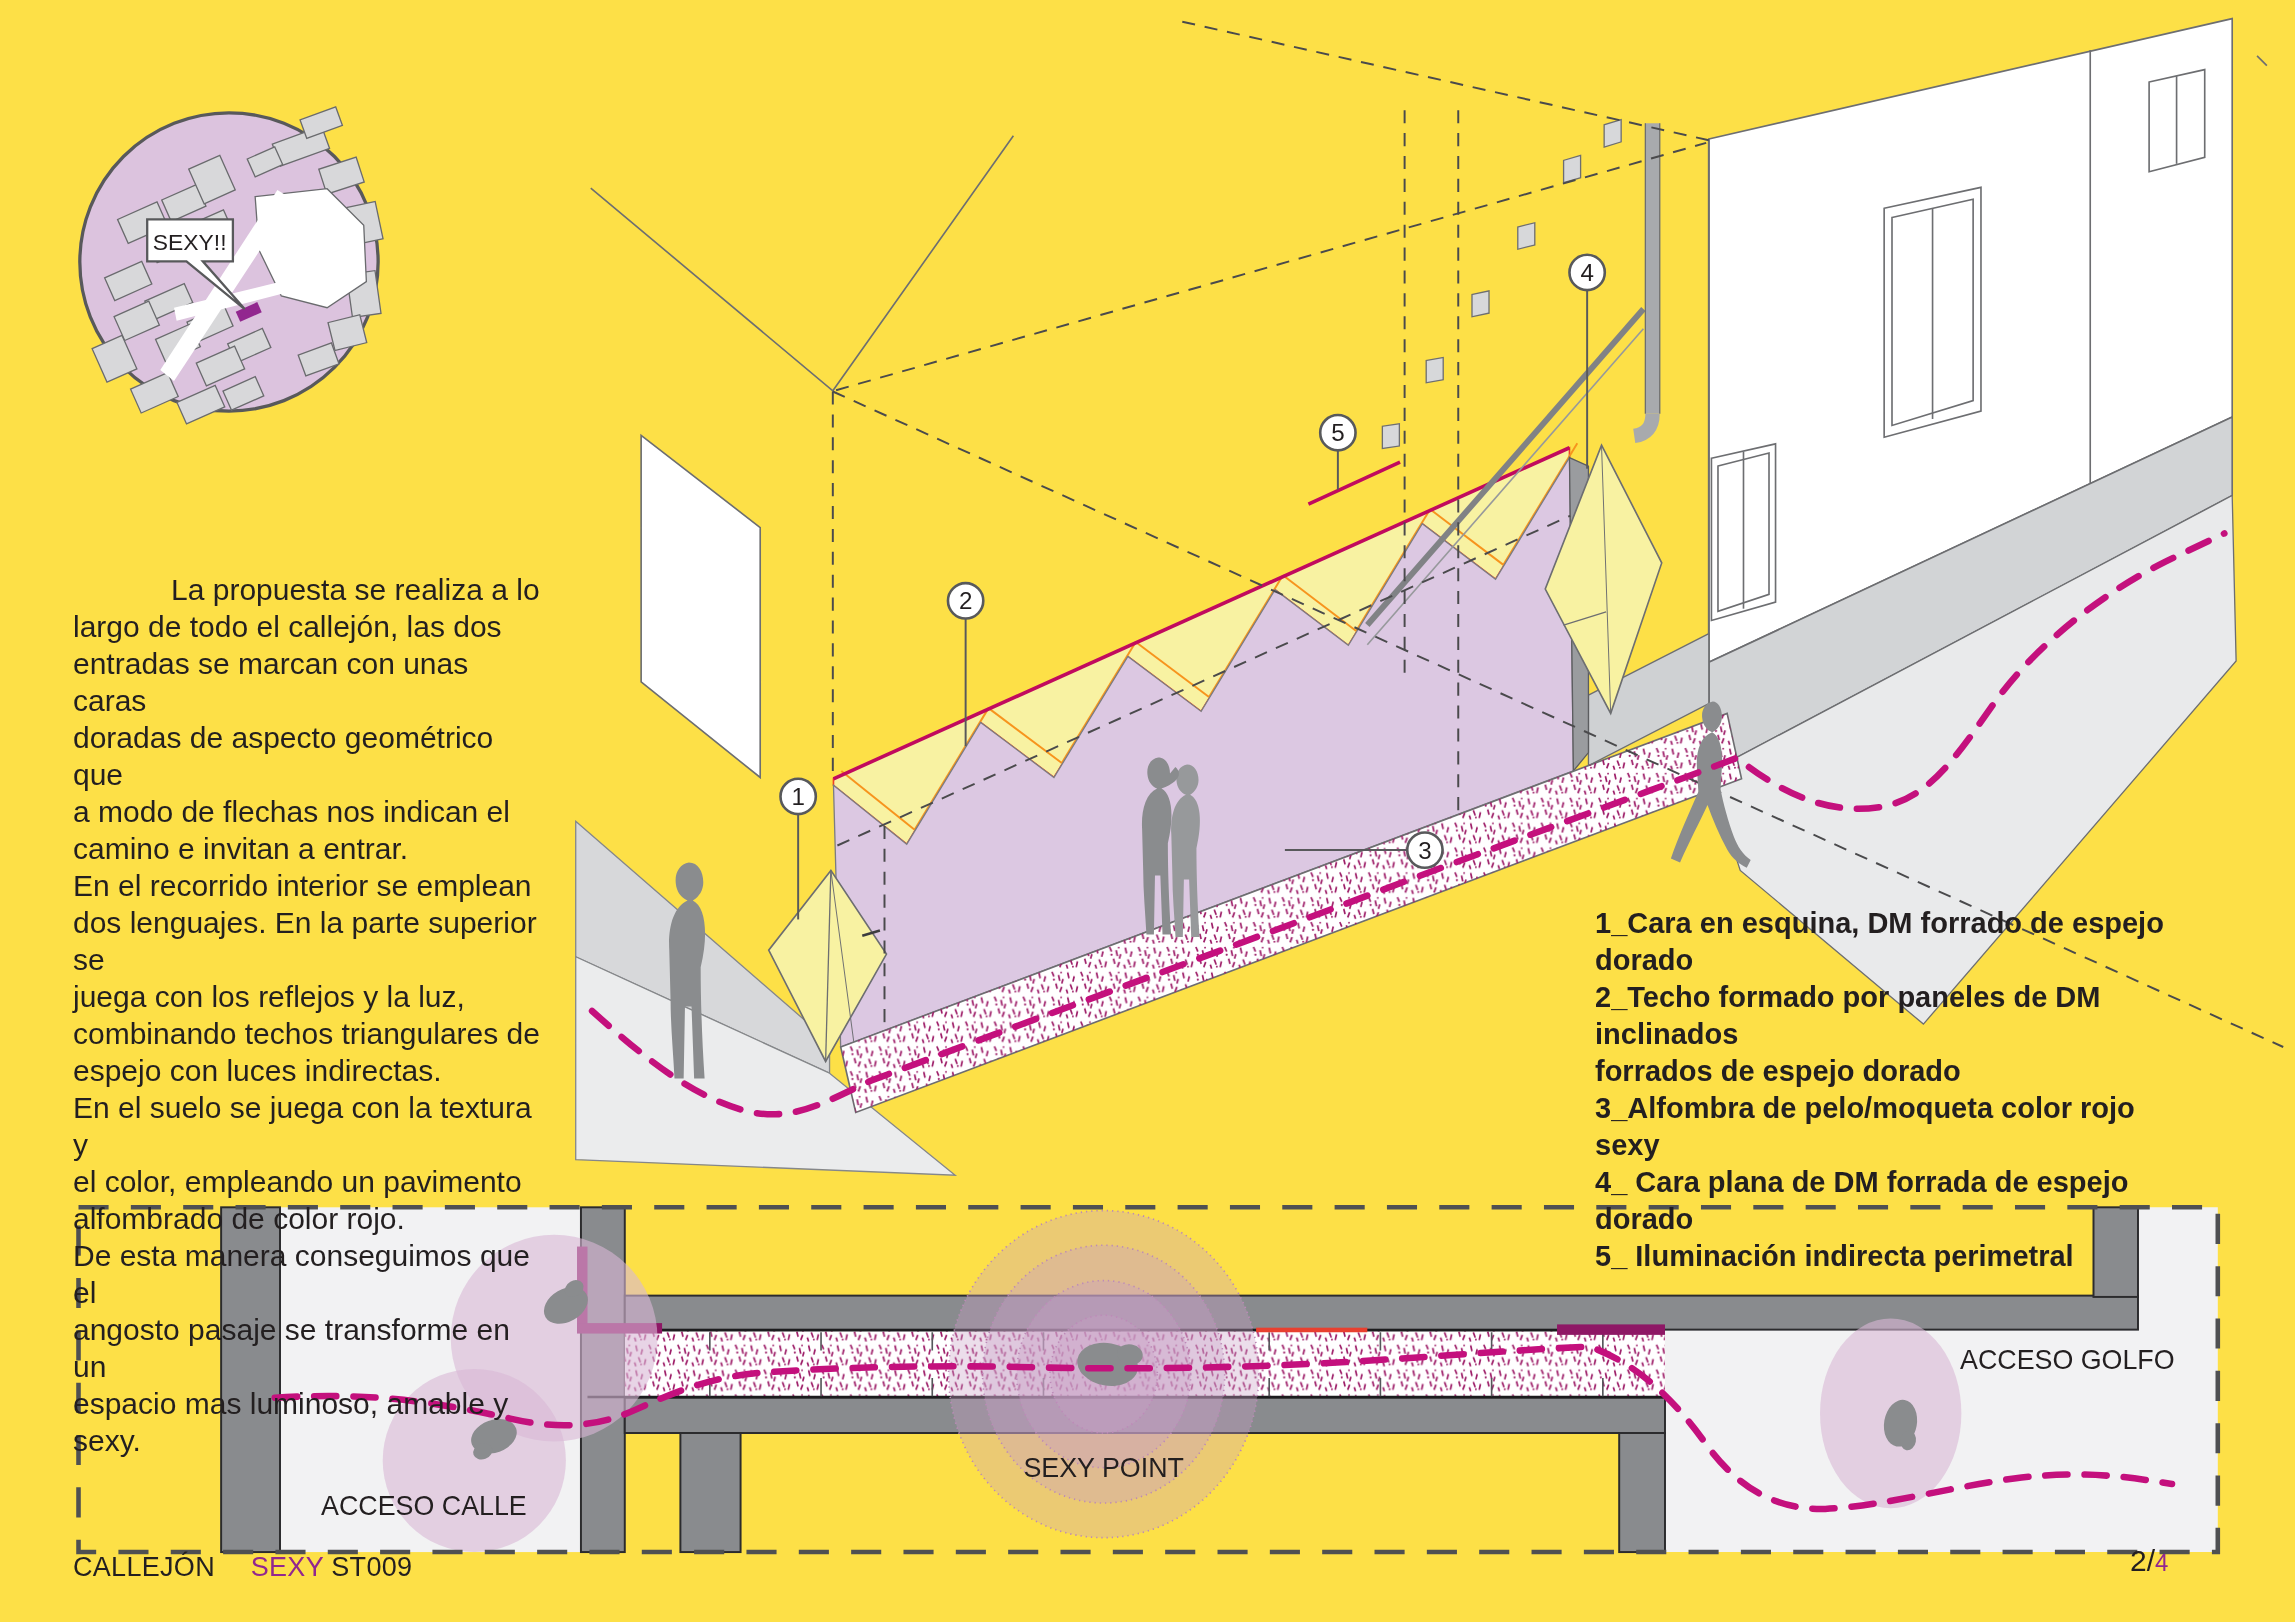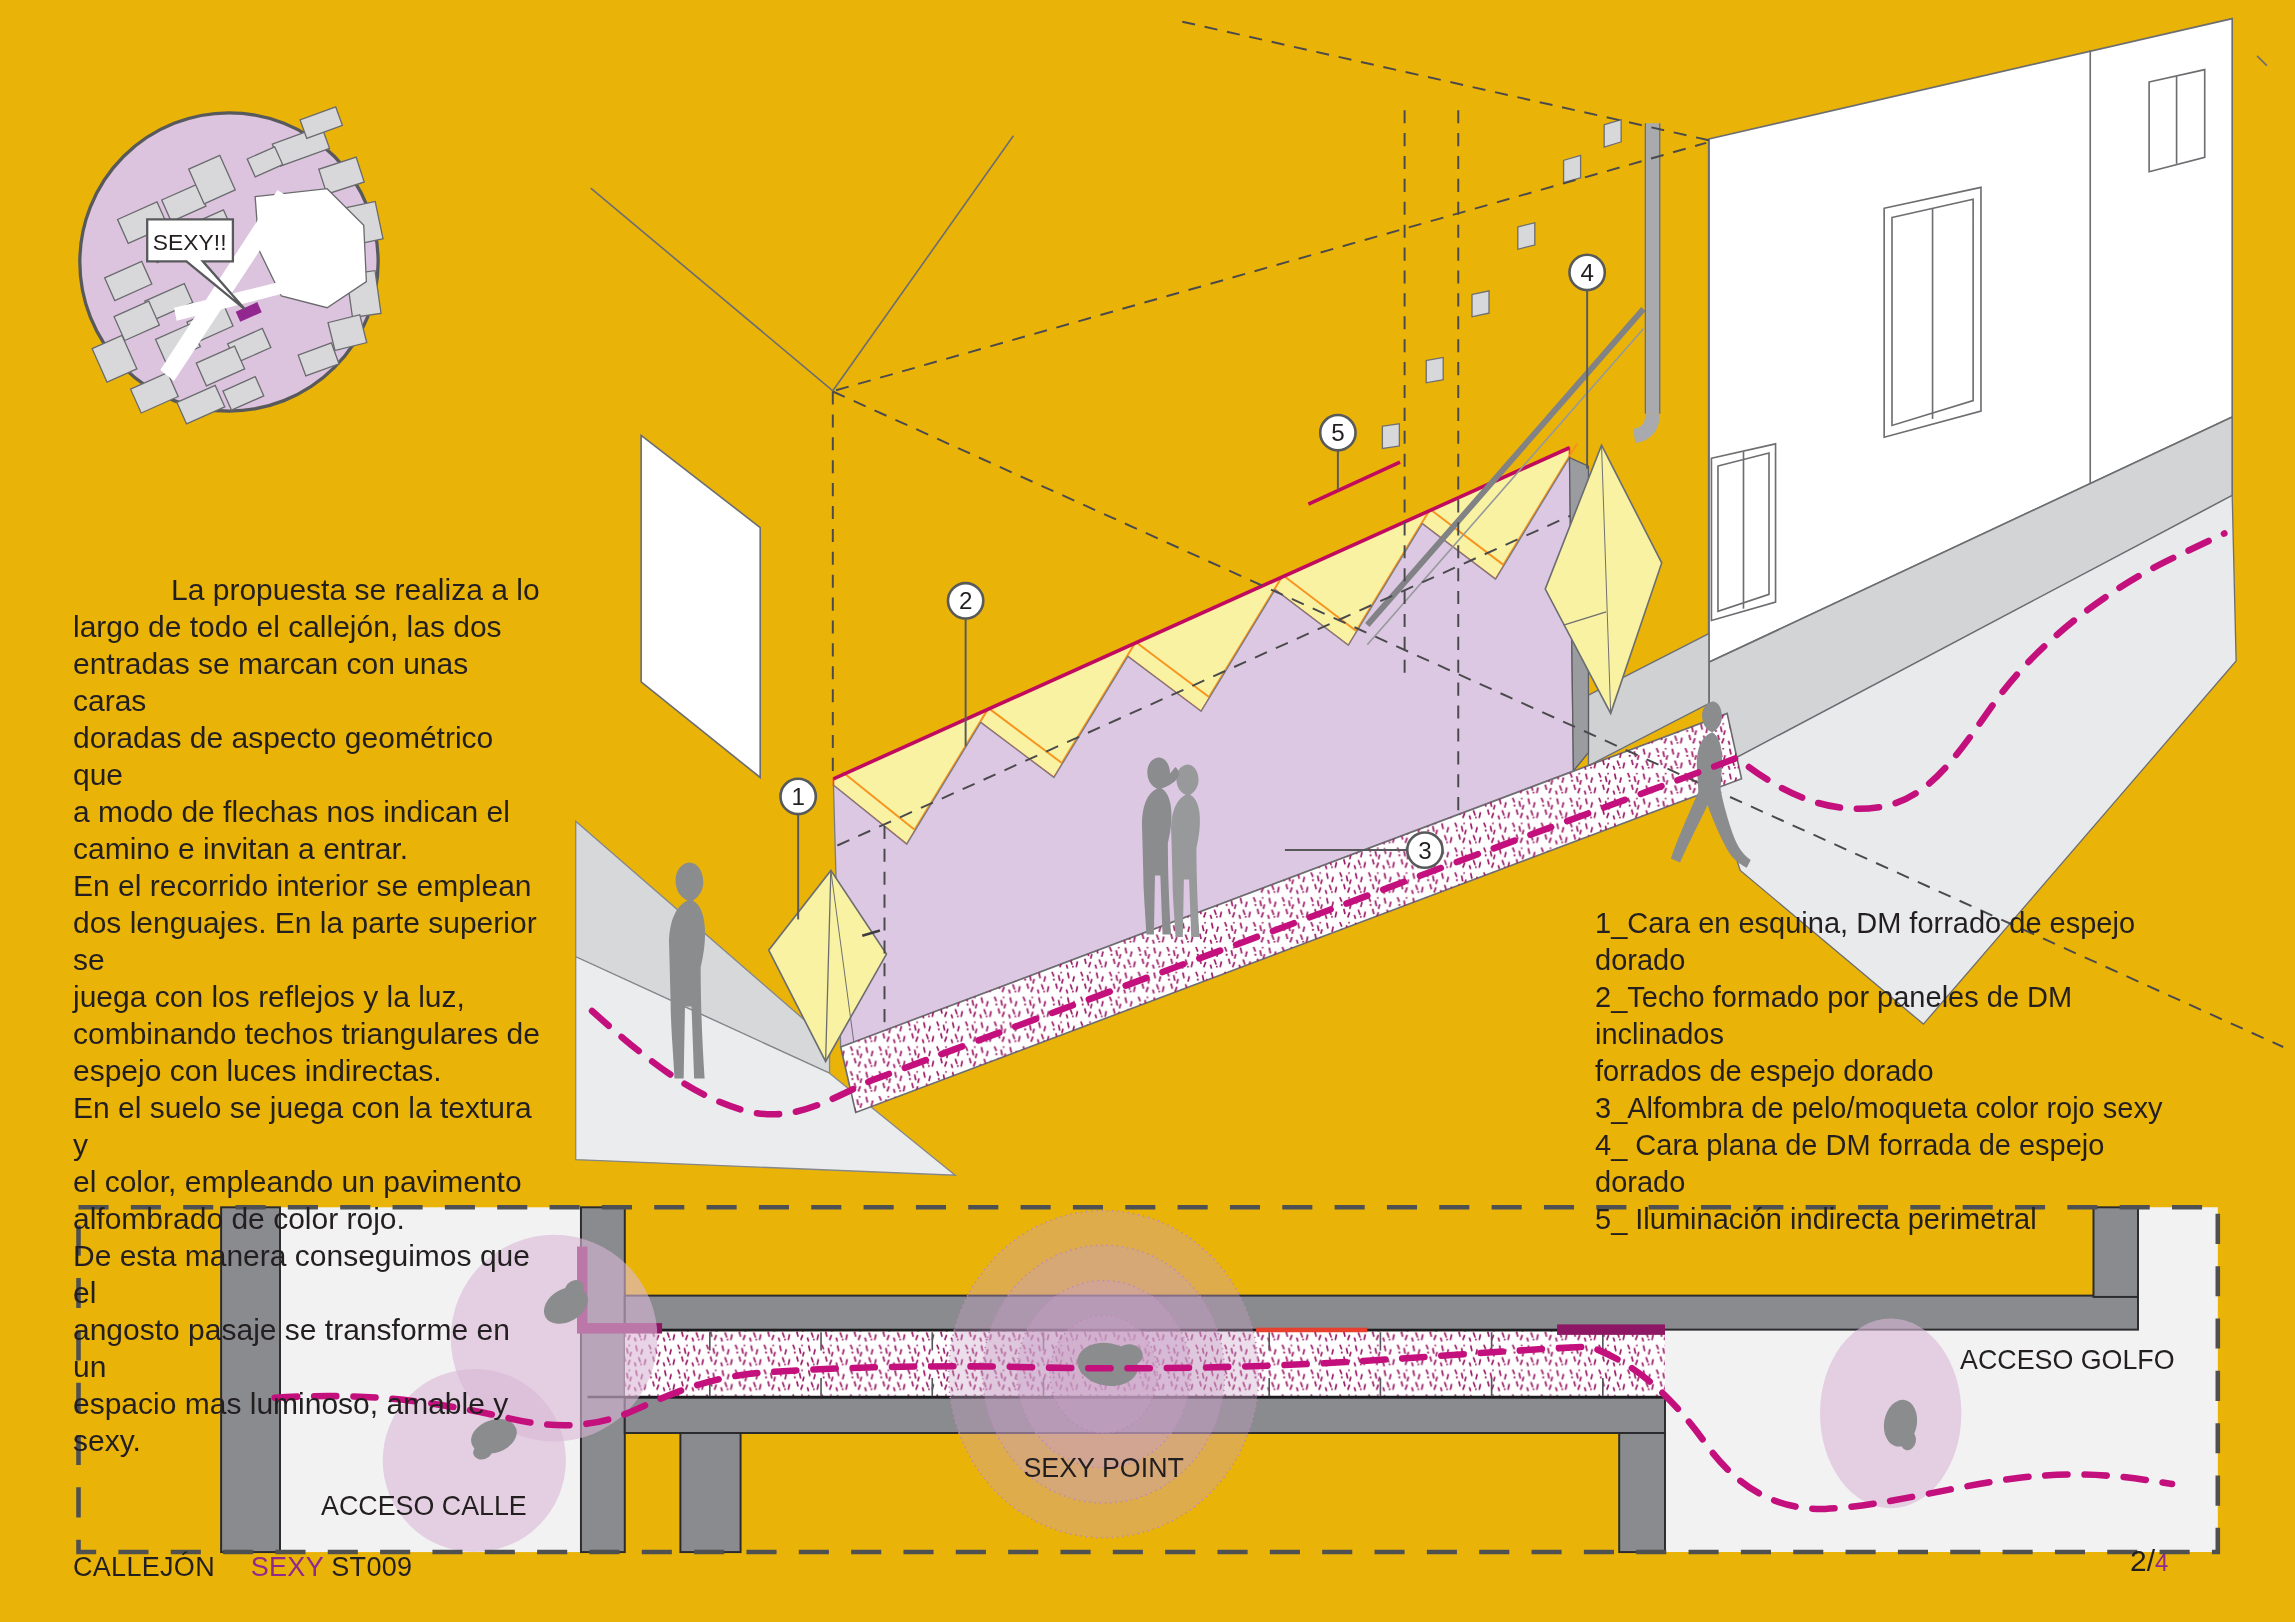--- a/index.html
+++ b/index.html
@@ -1,22 +1,22 @@
 <!DOCTYPE html>
 <html style="font-size:10.5px"><head>
 <meta charset="utf-8">
 <style>
   html,body{margin:0;padding:0;background:#ffffff;}
-  .page{position:relative;width:2295px;height:1623px;background:#eab308;overflow:hidden;
+  .page{position:relative;width:2295px;height:1623px;background:#fde047;overflow:hidden;
         font-family:"Liberation Sans", sans-serif;color:#231f20;}
   svg{position:absolute;left:0;top:0;}
   .para{position:absolute;left:73px;top:571px;width:471px;font-size:30px;line-height:37px;
         white-space:pre-line;text-indent:98px;color:#231f20;}
   .legend{position:absolute;left:1595px;top:905px;width:589px;font-size:29px;line-height:37px;
-        white-space:pre-line;color:#231f20;}
+        white-space:pre-line;color:#231f20;font-weight:bold;}
   .footer{position:absolute;left:73px;top:1552px;font-size:27px;letter-spacing:0.3px;color:#231f20;}
   .footer .accent{color:#92278f;margin-left:28px;}
   .pagenum{position:absolute;left:2130px;top:1544px;width:98px;text-align:left;font-size:30px;color:#231f20;}
   .pagenum .accent{color:#92278f;font-size:24px;}
   text{font-family:"Liberation Sans", sans-serif;}
 </style>
 </head>
 <body>
 
 <div class="page">

